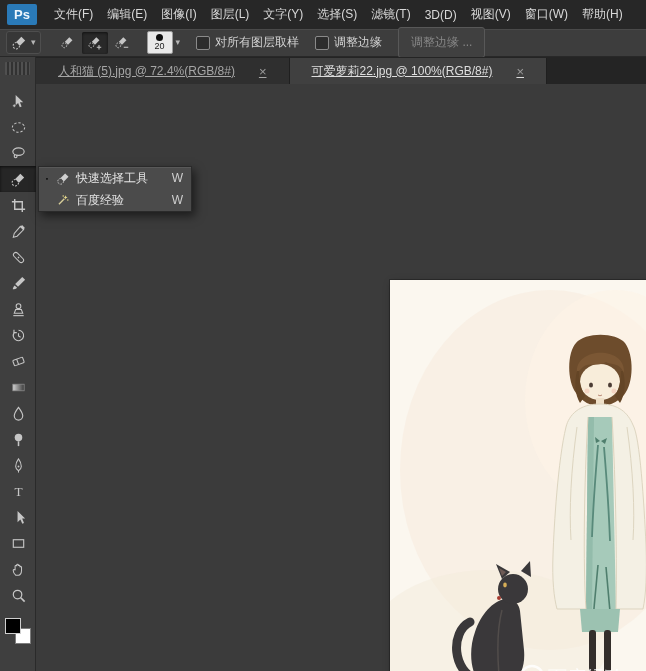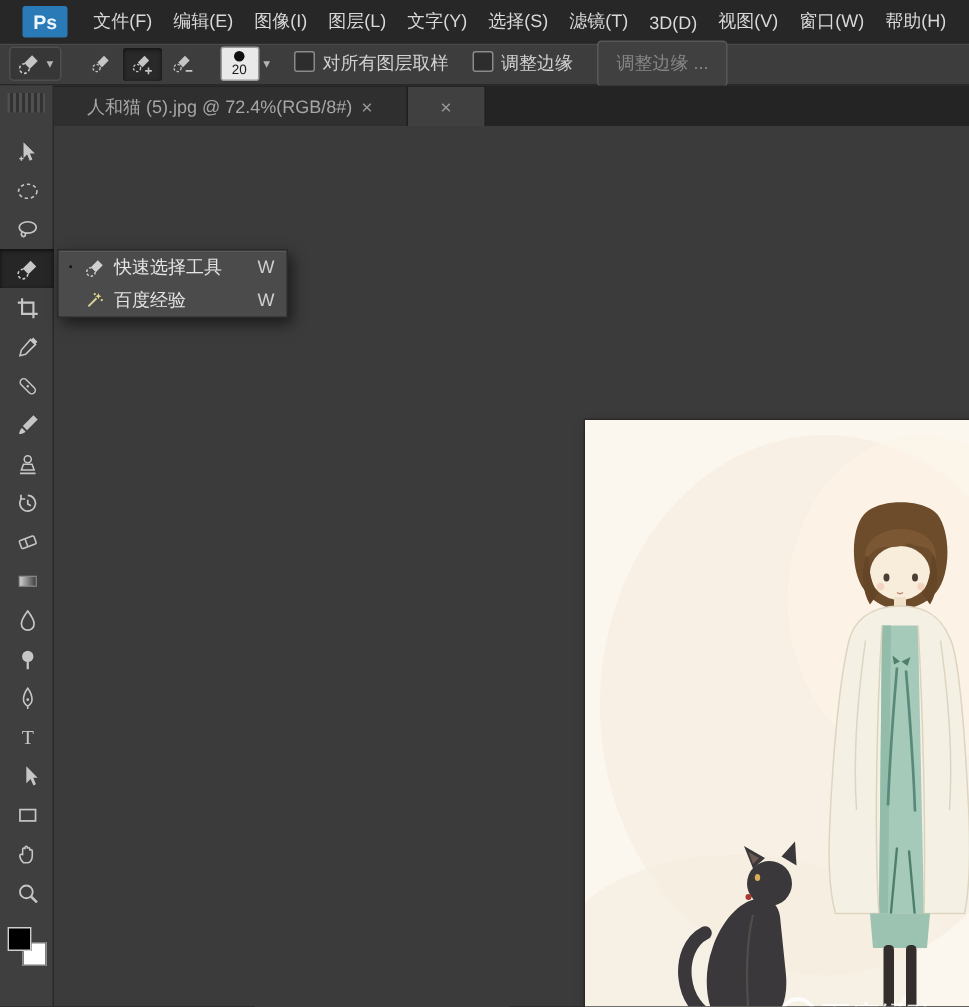--- a/index.html
+++ b/index.html
@@ -1,50 +1,50 @@
 <!DOCTYPE html>
 <html><head>
 <meta charset="utf-8">
 <style>
   html,body{margin:0;padding:0;background:#222;}
   .app{position:relative;width:646px;height:671px;background:#3b3b3b;overflow:hidden;
        font-family:"Liberation Sans","DejaVu Sans",sans-serif;font-size:12px;color:#d6d6d6;
        -webkit-user-select:none;user-select:none;}
   
   .menubar{position:absolute;left:0;top:0;width:646px;height:29px;background:#272727;
-           border-bottom:1px solid #1b1b1b;display:flex;align-items:center;justify-content:center;}
+           border-bottom:1px solid #1b1b1b;display:flex;align-items:center;}
   .logo{width:30px;height:21px;margin:0 10px 0 7px;background:#2a7ab8;color:#eef6fd;
         border-radius:2px;display:flex;align-items:center;justify-content:center;
         font-weight:bold;font-size:13px;}
   .menu-item{padding:0 7px;height:41px;display:flex;align-items:center;color:#d8d8d8;cursor:default;}
   
   .optionsbar{position:absolute;left:0;top:29px;width:646px;height:28px;background:#3d3d3d;
               border-bottom:1px solid #282828;box-shadow:inset 0 1px 0 #4a4a4a;
               display:flex;align-items:center;padding:0 6px;box-sizing:border-box;}
   .preset-well{display:flex;align-items:center;gap:3px;padding:2px 4px;border:1px solid #4e4e4e;
                border-radius:3px;background:#373737;margin-right:14px;}
   .caret{font-size:9px;color:#b5b5b5;line-height:1;}
   .mode-group{display:flex;gap:1px;margin-right:12px;}
   .mode-btn{width:26px;height:22px;border:0;padding:0;background:transparent;border-radius:2px;
             display:flex;align-items:center;justify-content:center;cursor:pointer;}
   .mode-btn.pressed{background:#292929;box-shadow:inset 0 1px 3px rgba(0,0,0,.6);}
   .brush-picker{display:flex;align-items:center;gap:3px;margin-right:16px;}
   .brush-preview{width:24px;height:21px;background:#e9e9e9;border:1px solid #9a9a9a;border-radius:2px;
                  display:flex;flex-direction:column;align-items:center;justify-content:center;}
   .brush-dot{width:7px;height:7px;border-radius:50%;background:#101010;margin-bottom:1px;}
   .brush-size{font-size:9px;color:#1c1c1c;line-height:9px;}
-  .check{display:flex;gap:5px;margin-right:16px;cursor:pointer;color:#d2d2d2;}
+  .check{display:flex;align-items:center;gap:5px;margin-right:16px;cursor:pointer;color:#d2d2d2;}
   .checkbox-box{width:12px;height:12px;background:#2d2d2d;border:1px solid #8a8a8a;border-radius:2px;}
   .refine-btn{padding:6px 12px;background:#404040;border:1px solid #585858;border-radius:3px;
               color:#868686;font-size:12px;cursor:default;}
   
   .tabbar{position:absolute;left:36px;top:57px;width:610px;height:27px;background:#242424;
           display:flex;align-items:flex-end;}
-  .tab{display:flex;align-items:center;gap:6px;padding:0 22px;height:26px;background:#2f2f2f;
-       border-right:1px solid #1f1f1f;color:#a6a6a6;white-space:nowrap;cursor:pointer;}
+  .tab{display:flex;align-items:center;gap:24px;padding:0 22px;height:26px;background:#2f2f2f;
+       border-right:1px solid #1f1f1f;color:#a6a6a6;white-space:nowrap;cursor:pointer;text-decoration:underline;}
   .tab.active{background:#404040;color:#dedede;}
   .tab-close{color:#9a9a9a;font-size:13px;cursor:pointer;}
   
   .toolbar{position:absolute;left:0;top:57px;width:36px;height:614px;background:#3f3f3f;
            border-right:1px solid #2a2a2a;box-sizing:border-box;}
   .grip{height:13px;margin:5px 5px 13px;background:repeating-linear-gradient(90deg,#505050 0 2px,#323232 2px 4px);
         border-radius:1px;cursor:grab;}
   .tool{width:36px;height:26px;display:flex;align-items:center;justify-content:center;
         background:transparent;border:0;padding:0;cursor:pointer;}
   .tool svg{width:17px;height:17px;}
@@ -134,20 +134,21 @@
     </label>
     <button class="refine-btn">调整边缘 ...</button>
   </div>
 
   <div class="tabbar">
     <div class="tab">
       <span class="tab-title">人和猫 (5).jpg @ 72.4%(RGB/8#)</span>
       <span class="tab-close">×</span>
     </div>
     <div class="tab active">
+      <span class="tab-title">可爱萝莉22.jpg @ 100%(RGB/8#)</span>
       <span class="tab-close">×</span>
     </div>
   </div>
 
   <div class="toolbar">
     <div class="grip"></div>
 
     <button class="tool">
       <svg viewBox="0 0 18 18">
         <path d="M6 2v11l2.6-2.4 1.8 4.4 1.9-.8-1.8-4.3H14z" fill="#c6c6c6"></path>

